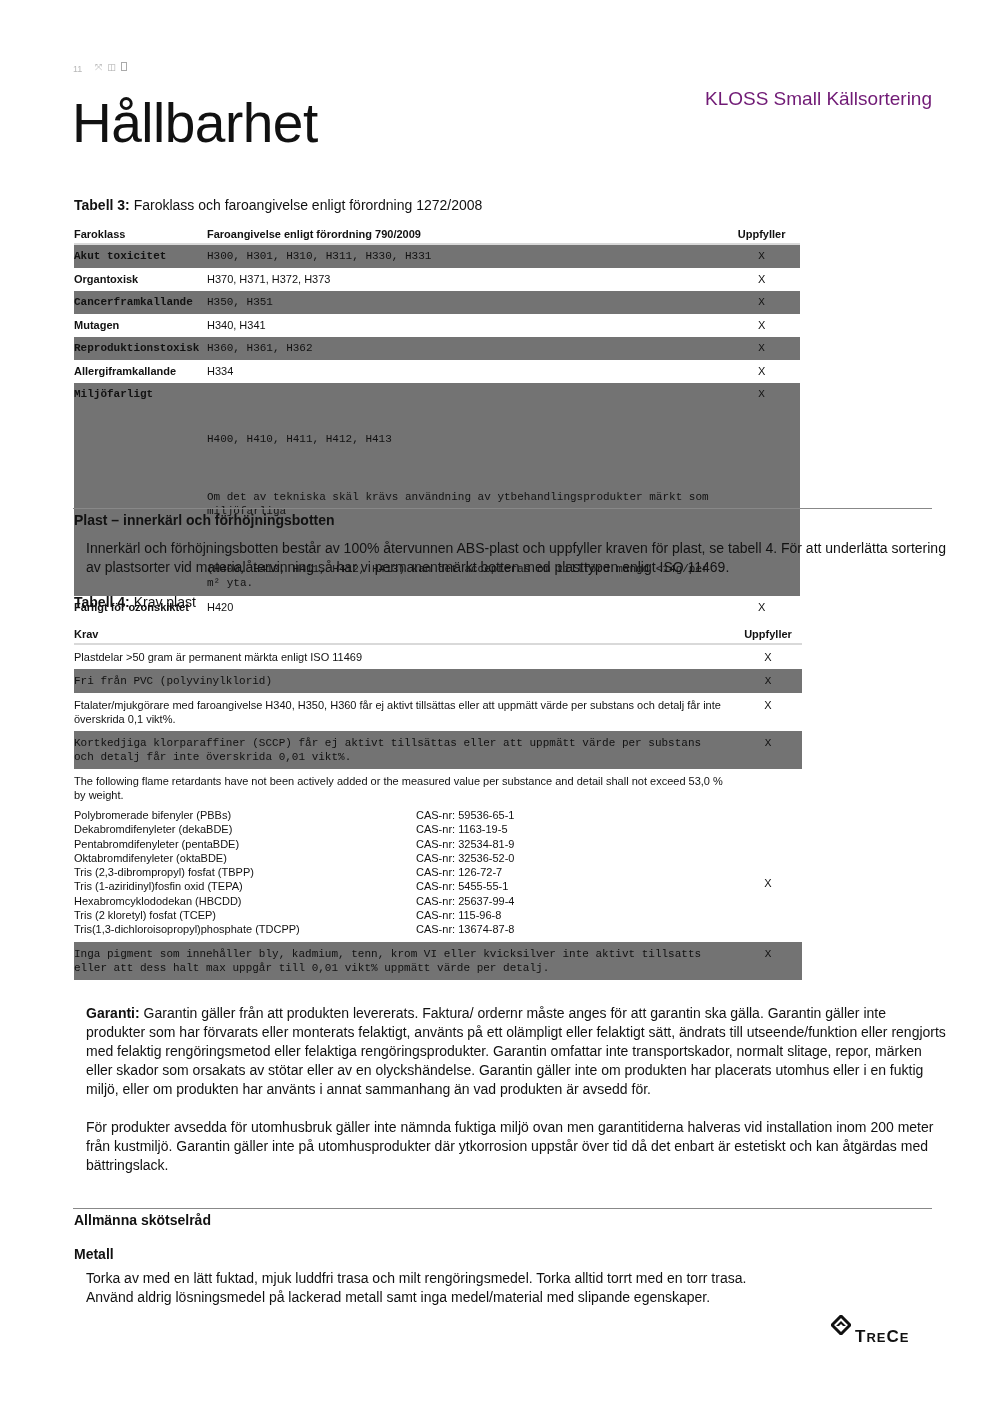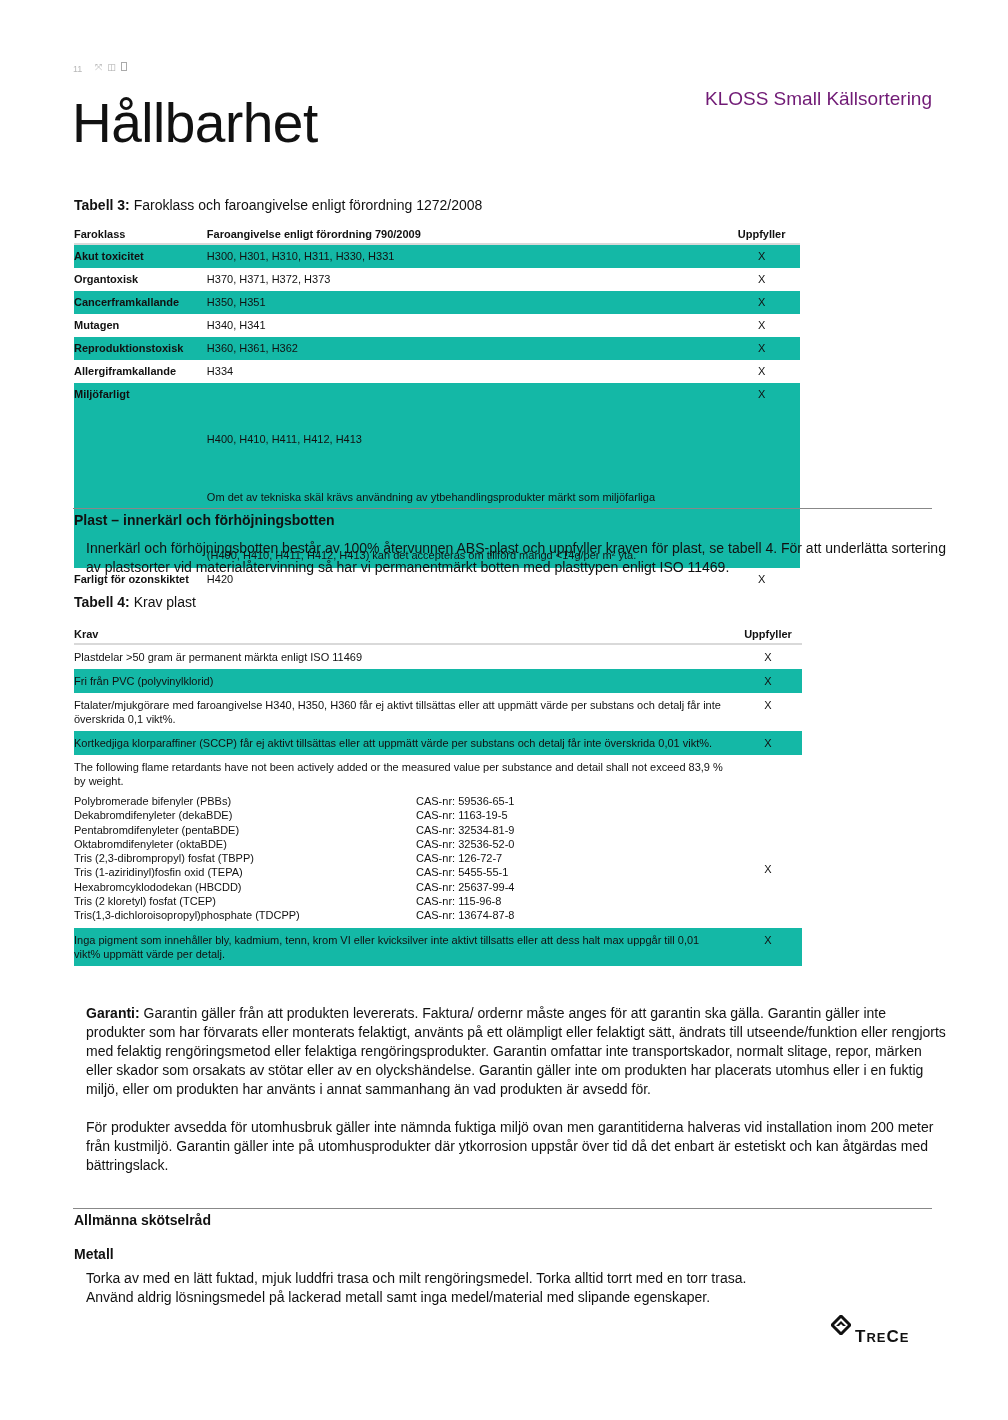--- a/index.html
+++ b/index.html
@@ -15,21 +15,21 @@
   .caption b { font-weight: 700; }
   table { border-collapse: collapse; position: absolute; left: 74px; font-size: 11px; }
   th { text-align: left; font-weight: 700; font-size: 11px; padding: 0 0 3px 0; border-bottom: 2px solid #d9d9d9; vertical-align: bottom; }
   td { padding: 0; vertical-align: top; }
   .t3 { top: 228px; width: 726px; }
   .t3 td { padding-top: 5px; padding-bottom: 6px; height: 12px; }
   .t3 td.fk { font-weight: 700; width: 129px; white-space: nowrap; padding-right: 4px; }
   .t3 td.fa { width: 520px; }
   .t3 td.up { text-align: center; width: 77px; }
   .t3 th.up { text-align: center; }
-  .shade { background: #14b8a6; }
+  .shade { background: #737373; font-family: Liberation Mono, monospace; }
   .t3 .multi div { line-height: 14px; margin-top: 44px; }
   .hr { position: absolute; left: 73px; width: 859px; height: 1px; background: #888; }
   .h2 { position: absolute; left: 74px; font-size: 14px; font-weight: 700; margin: 0; }
   .para { position: absolute; left: 82px; width: 860px; font-size: 14px; line-height: 19px; margin: 4px; }
   .t4 { top: 628px; width: 728px; }
   .t4 td { padding-top: 5px; padding-bottom: 5px; line-height: 14px; }
   .t4 td.kr { width: 650px; padding-right: 10px; }
   .t4 td.up { text-align: center; width: 68px; }
   .t4 th.up { text-align: center; }
   .flame-list { display: flex; margin-top: 6px; }
@@ -139,21 +139,21 @@
     <tr>
       <td class="kr">Ftalater/mjukgörare med faroangivelse H340, H350, H360 får ej aktivt tillsättas eller att uppmätt värde per substans och detalj får inte överskrida 0,1 vikt%.</td>
       <td class="up">X</td>
     </tr>
     <tr class="shade">
       <td class="kr">Kortkedjiga klorparaffiner (SCCP) får ej aktivt tillsättas eller att uppmätt värde per substans och detalj får inte överskrida 0,01 vikt%.</td>
       <td class="up">X</td>
     </tr>
     <tr>
       <td class="kr">
-        <div>The following flame retardants have not been actively added or the measured value per substance and detail shall not exceed 83,9 % by weight.</div>
+        <div>The following flame retardants have not been actively added or the measured value per substance and detail shall not exceed 53,0 % by weight.</div>
         <div class="flame-list">
           <div class="names">
             <div>Polybromerade bifenyler (PBBs)</div>
             <div>Dekabromdifenyleter (dekaBDE)</div>
             <div>Pentabromdifenyleter (pentaBDE)</div>
             <div>Oktabromdifenyleter (oktaBDE)</div>
             <div>Tris (2,3-dibrompropyl) fosfat (TBPP)</div>
             <div>Tris (1-aziridinyl)fosfin oxid (TEPA)</div>
             <div>Hexabromcyklododekan (HBCDD)</div>
             <div>Tris (2 kloretyl) fosfat (TCEP)</div>

